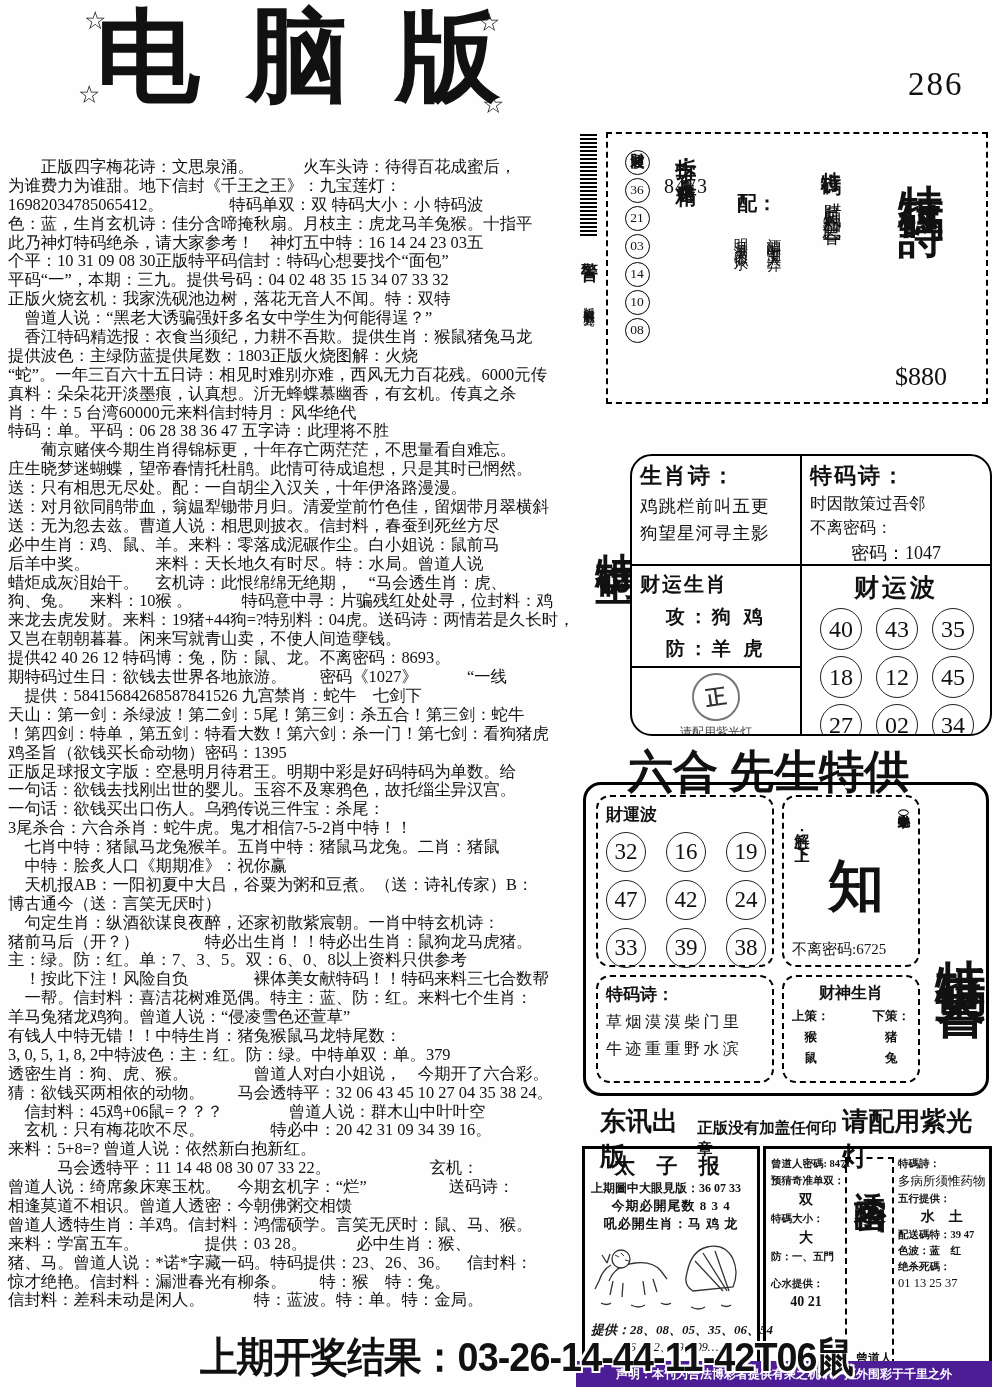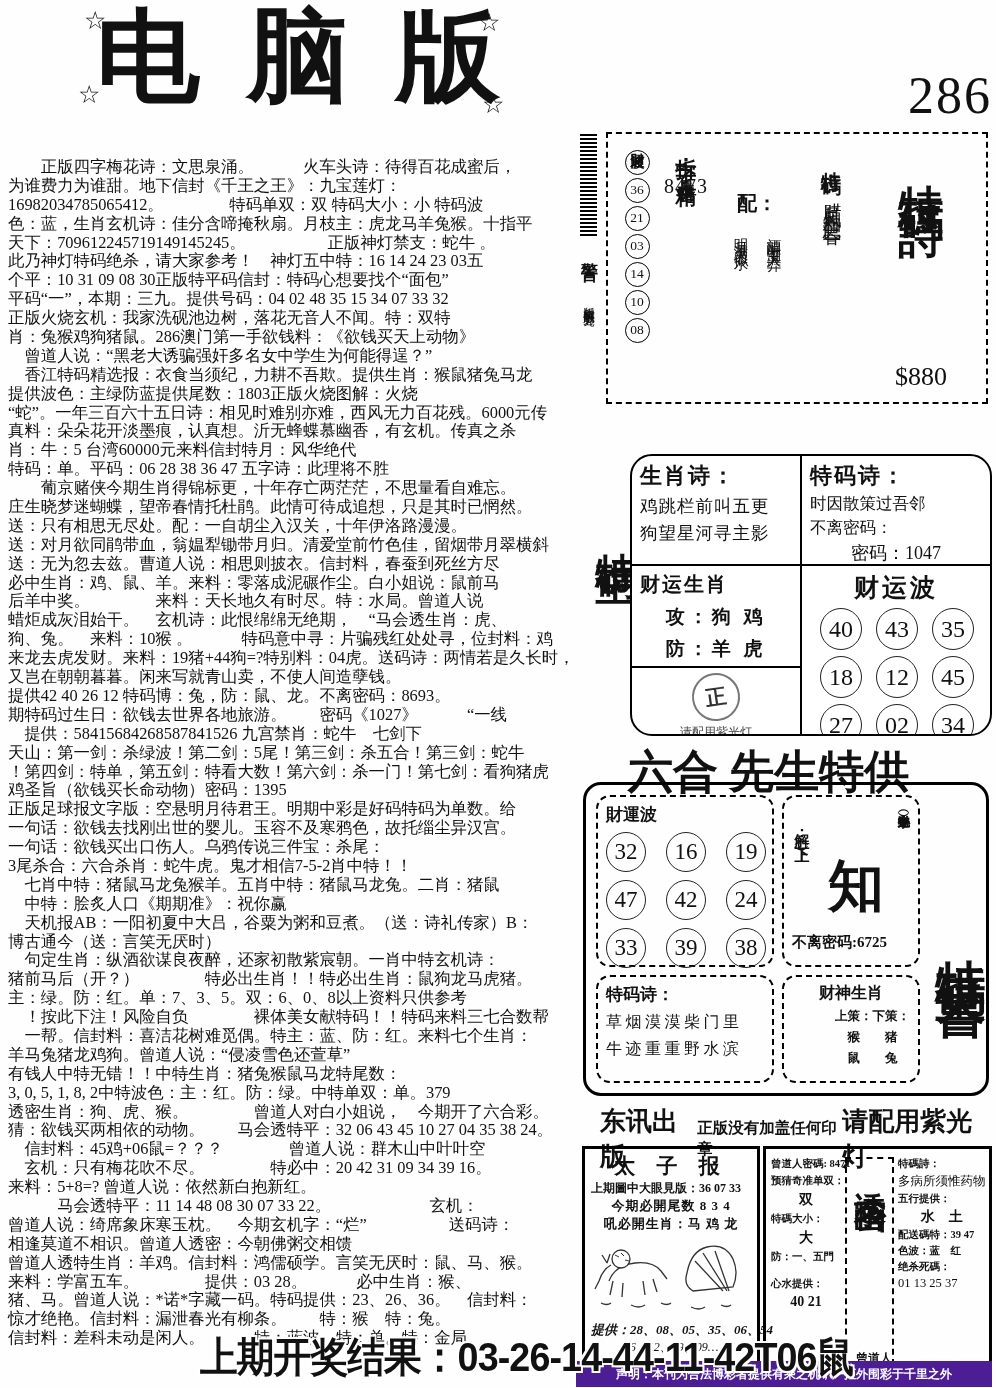--- a/index.html
+++ b/index.html
@@ -2,21 +2,21 @@
 <html><head>
 <meta charset="utf-8">
 <style>
   html,body{margin:0;padding:0;background:#888;}
   .page{position:relative;width:996px;height:1388px;background:#fefefe;overflow:hidden;
         font-family:"Liberation Serif","DejaVu Serif",serif;color:#111;}
   
   .brand{position:absolute;left:96px;top:-12px;font-size:104px;font-weight:900;
          letter-spacing:46px;white-space:nowrap;transform:scaleY(.97);}
   .star{position:absolute;font-size:25px;}
-  .issue{position:absolute;left:908px;top:66px;font-size:52px;letter-spacing:2px;}
+  .issue{position:absolute;left:908px;top:66px;font-size:33px;letter-spacing:2px;}
   
   .mainlines{position:absolute;left:8px;top:158px;width:592px;}
   .tline{white-space:nowrap;font-size:16.4px;line-height:18.9px;height:18.9px;overflow:visible;}
   
   .vrl{writing-mode:vertical-rl;text-orientation:upright;}
   
   .barcode{position:absolute;left:580px;top:134px;width:17px;height:102px;
            background:repeating-linear-gradient(180deg,#000 0 2px,#fff 2px 4px);}
   .warn{position:absolute;left:578px;top:248px;font-size:17px;font-weight:bold;letter-spacing:3px;}
   .copyr{position:absolute;left:581px;top:298px;font-size:11.5px;letter-spacing:1px;}
@@ -69,25 +69,25 @@
              grid-template-columns:178px 138px 1fr;grid-template-rows:172px 1fr;gap:8px;}
   .dash{border:2px dashed #000;border-radius:14px;box-sizing:border-box;padding:6px 8px;}
   .d-cyb .cgrid{grid-template-columns:repeat(3,38px);gap:8px 22px;margin-top:6px;}
   .cnum-d{width:38px;height:38px;border:1.5px solid #222;border-radius:50%;display:flex;
           align-items:center;justify-content:center;font-size:23px;}
   .d-cyb-label{font-size:17px;font-weight:bold;}
   .d-jie{position:relative;}
   .jie-left{position:absolute;left:8px;top:24px;font-size:15px;font-weight:bold;}
   .jie-char{position:absolute;left:44px;top:52px;font-size:56px;font-weight:bold;}
   .jie-right{position:absolute;right:6px;top:8px;font-size:12.5px;font-weight:bold;}
-  .jie-mima{position:absolute;left:8px;bottom:13px;font-size:15px;font-weight:bold;white-space:nowrap;}
+  .jie-mima{position:absolute;left:8px;bottom:6px;font-size:15px;font-weight:normal;white-space:nowrap;}
   .d-ts-label{font-size:17px;font-weight:bold;}
   .d-ts-line{font-size:16px;letter-spacing:3.5px;margin-top:6px;}
   .d-cs-label{font-size:16px;font-weight:bold;text-align:center;}
-  .cs-row{display:flex;justify-content:flex-end;margin-top:2px;}
+  .cs-row{display:flex;justify-content:space-between;margin-top:2px;}
   .cs-col{display:flex;flex-direction:column;align-items:center;font-size:12.5px;font-weight:bold;line-height:21px;}
   .d-side{display:flex;align-items:center;justify-content:center;}
   .side-big{font-size:50px;font-weight:900;letter-spacing:10px;}
   
   .pubs{position:absolute;left:600px;top:1104px;width:388px;display:flex;align-items:center;
         justify-content:space-between;}
   .pub-l,.pub-r{font-size:26px;font-weight:bold;} .pub-m{font-size:15.5px;font-weight:bold;}
   
   .taizi{position:absolute;left:582px;top:1146px;width:178px;height:240px;border:3px solid #000;
          box-sizing:border-box;padding:3px 6px;}
@@ -129,26 +129,24 @@
   <span class="star" style="left:78px;top:80px;">☆</span>
   <span class="star" style="left:478px;top:8px;">☆</span>
   <span class="star" style="left:482px;top:90px;">☆</span>
   <div class="issue">286</div>
 
   <div class="mainlines">
       <div class="tline">　　正版四字梅花诗：文思泉涌。　　　火车头诗：待得百花成蜜后，</div>
       <div class="tline">为谁费力为谁甜。地下信封《千王之王》：九宝莲灯：</div>
       <div class="tline">16982034785065412。　　　　特码单双：双 特码大小：小 特码波</div>
       <div class="tline">色：蓝，生肖玄机诗：佳分含啼掩秋扇。月枝主：虎龙马羊兔猴。十指平</div>
-      <div class="tline">天下：709612245719149145245。　　　　　正版神灯禁支：蛇牛 。</div>
       <div class="tline">此乃神灯特码绝杀，请大家参考！　神灯五中特：16 14 24 23 03五</div>
       <div class="tline">个平：10 31 09 08 30正版特平码信封：特码心想要找个“面包”</div>
       <div class="tline">平码“一”，本期：三九。提供号码：04 02 48 35 15 34 07 33 32</div>
       <div class="tline">正版火烧玄机：我家洗砚池边树，落花无音人不闻。特：双特</div>
-      <div class="tline">肖：兔猴鸡狗猪鼠。286澳门第一手欲钱料：《欲钱买天上动物》</div>
       <div class="tline">　曾道人说：“黑老大诱骗强奸多名女中学生为何能得逞？”</div>
       <div class="tline">　香江特码精选报：衣食当须纪，力耕不吾欺。提供生肖：猴鼠猪兔马龙</div>
       <div class="tline">提供波色：主绿防蓝提供尾数：1803正版火烧图解：火烧</div>
       <div class="tline">“蛇”。一年三百六十五日诗：相见时难别亦难，西风无力百花残。6000元传</div>
       <div class="tline">真料：朵朵花开淡墨痕，认真想。沂无蜂蝶慕幽香，有玄机。传真之杀</div>
       <div class="tline">肖：牛：5 台湾60000元来料信封特月：风华绝代</div>
       <div class="tline">特码：单。平码：06 28 38 36 47 五字诗：此理将不胜</div>
       <div class="tline">　　葡京赌侠今期生肖得锦标更，十年存亡两茫茫，不思量看自难忘。</div>
       <div class="tline">庄生晓梦迷蝴蝶，望帝春情托杜鹃。此情可待成追想，只是其时已惘然。</div>
       <div class="tline">送：只有相思无尽处。配：一自胡尘入汉关，十年伊洛路漫漫。</div>

